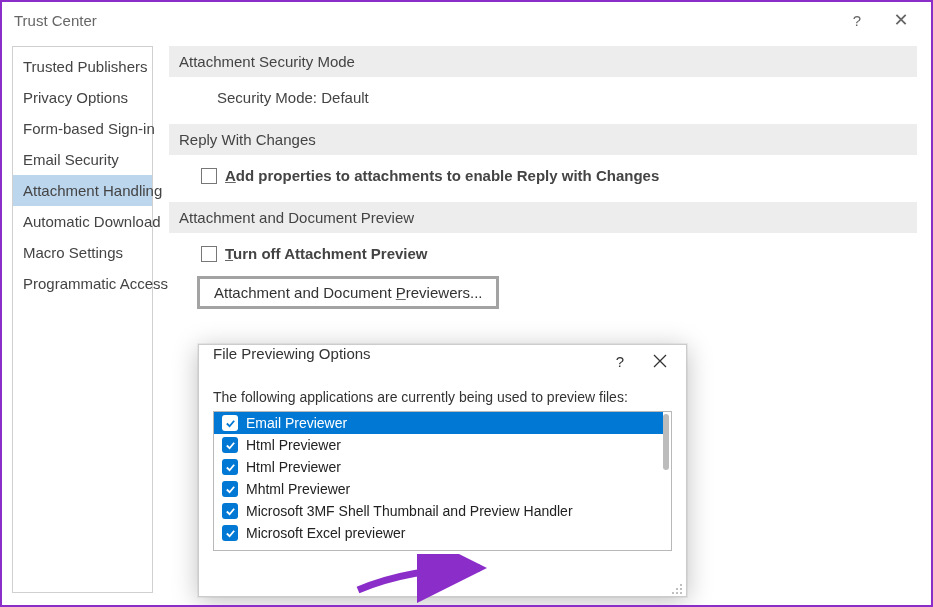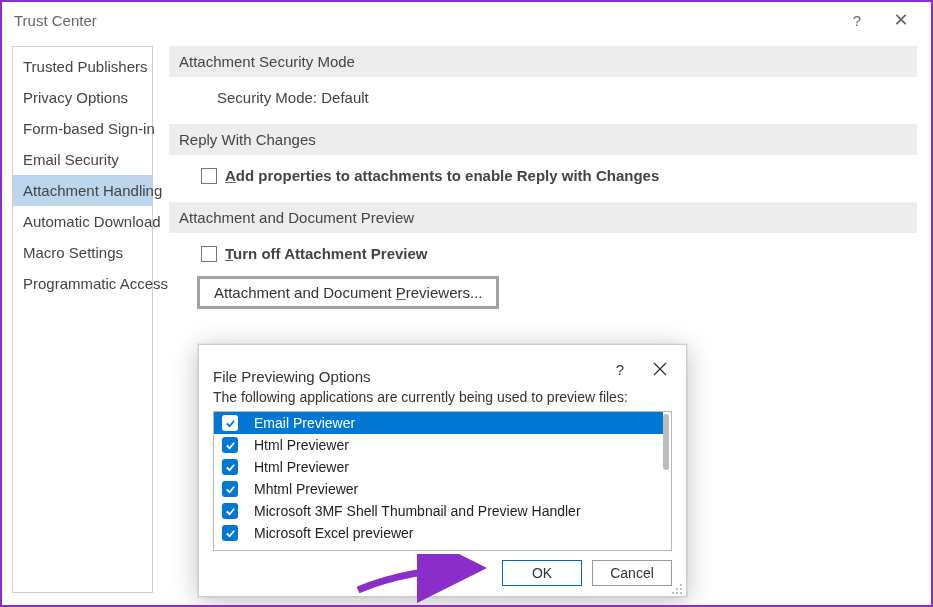--- a/index.html
+++ b/index.html
@@ -24,28 +24,28 @@
     .section-body.indent2 { padding-left: 32px; }
     
     .checkbox-row { display: flex; align-items: center; gap: 8px; font-size: 15px; color: #444; font-weight: bold; }
     .checkbox-box { width: 16px; height: 16px; border: 1px solid #777; background: #fff; flex-shrink: 0; }
     .underline { text-decoration: underline; text-decoration-color: #666; }
     
     .btn-previewers { display: inline-block; border: 3px solid #a3a3a3; padding: 5px 14px; font-size: 15px; color: #333; margin-left: 28px; margin-top: 10px; cursor: pointer; background: #fff; }
     
     
     .modal { position: absolute; left: 196px; top: 342px; width: 489px; height: 253px; background: #fff; border: 1px solid #ccc; box-shadow: 0 4px 24px rgba(0,0,0,0.25), 0 0 0 1px rgba(0,0,0,0.05); }
-    .modal-titlebar { height: 40px; display: flex; align-items: flex-end; padding: 0 6px 0 14px; font-size: 15px; color: #333; }
+    .modal-titlebar { height: 40px; display: flex; align-items: flex-start; padding: 0 6px 0 14px; font-size: 15px; color: #333; }
     .modal-title { flex: 1; }
     .modal-tbtn { width: 40px; height: 32px; display: flex; align-items: center; justify-content: center; color: #333; cursor: pointer; }
     .modal-body { padding: 4px 14px 0 14px; }
     .modal-caption { font-size: 14px; color: #333; margin-bottom: 6px; }
     .list-box { border: 1px solid #b8b8b8; height: 140px; overflow: hidden; position: relative; }
     .list-inner { position: absolute; inset: 0 8px 0 0; overflow: hidden; }
-    .list-row { display: flex; align-items: center; gap: 16px; padding: 3px 8px; font-size: 14px; color: #222; }
+    .list-row { display: flex; align-items: center; gap: 8px; padding: 3px 8px; font-size: 14px; color: #222; }
     .list-row.selected { background: #0078d4; color: #fff; }
     .chk { width: 16px; height: 16px; background: #0078d4; border-radius: 3px; display: flex; align-items: center; justify-content: center; flex-shrink: 0; }
     .chk.sel { background: #fff; }
     .chk svg { width: 11px; height: 11px; }
     .list-scroll { position: absolute; right: 2px; top: 2px; width: 6px; height: 56px; background: #bcbcbc; border-radius: 3px; }
     
     .modal-footer { position: absolute; bottom: 10px; right: 14px; display: flex; gap: 10px; }
     .modal-btn { width: 80px; height: 26px; border: 1px solid #999; background: #fff; font-size: 14px; color: #333; display: flex; align-items: center; justify-content: center; cursor: pointer; }
     .modal-btn.primary { border: 1.5px solid #0068b8; }
     .resize-grip { position: absolute; right: 3px; bottom: 3px; width: 12px; height: 12px; color: #aaa; }
@@ -158,24 +158,20 @@
               <svg viewBox="0 0 12 12">
                 <path d="M2 6 L5 9 L10 3" stroke="#fff" stroke-width="2" fill="none"></path>
               </svg>
             </span>
           <span>Microsoft Excel previewer</span>
         </div>
       </div>
       <div class="list-scroll"></div>
     </div>
   </div>
-  <div class="modal-footer">
-    <div class="modal-btn primary">OK</div>
-    <div class="modal-btn">Cancel</div>
-  </div>
   <div class="resize-grip">
     <svg viewBox="0 0 12 12">
         <circle cx="10" cy="2" r="1" fill="#aaa"></circle>
         <circle cx="6" cy="6" r="1" fill="#aaa"></circle>
         <circle cx="10" cy="6" r="1" fill="#aaa"></circle>
         <circle cx="2" cy="10" r="1" fill="#aaa"></circle>
         <circle cx="6" cy="10" r="1" fill="#aaa"></circle>
         <circle cx="10" cy="10" r="1" fill="#aaa"></circle>
       </svg>
   </div>

